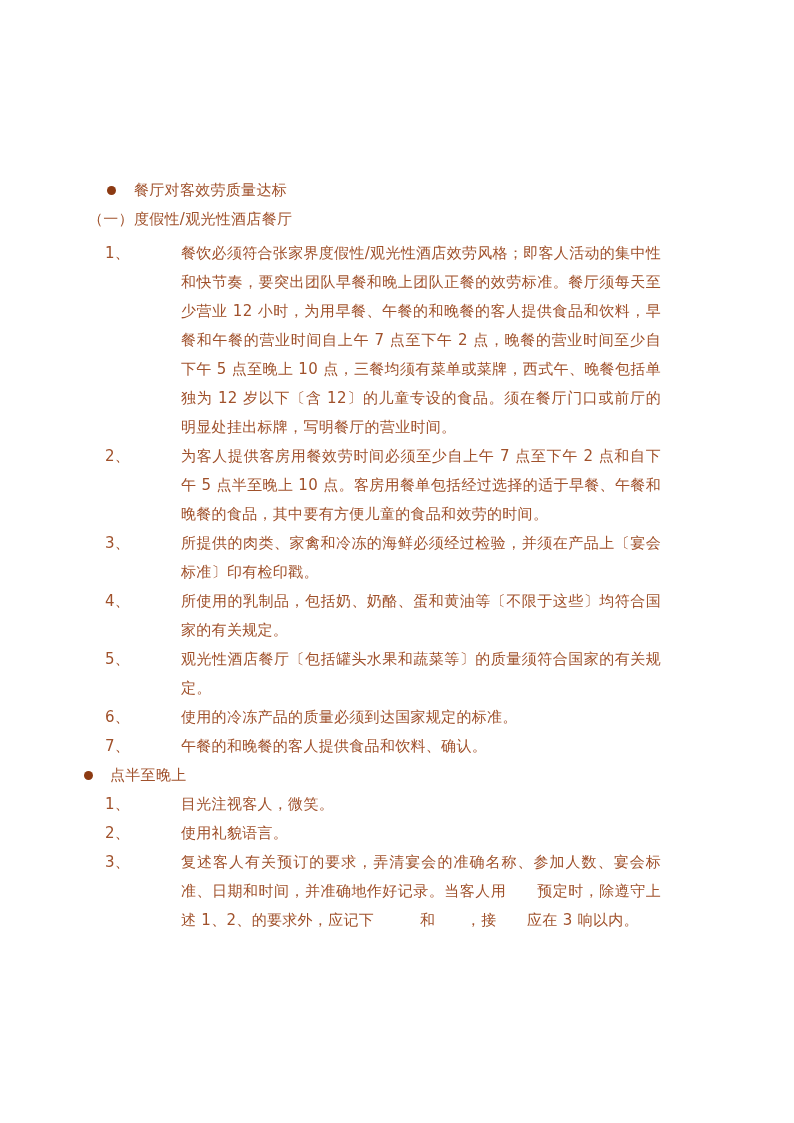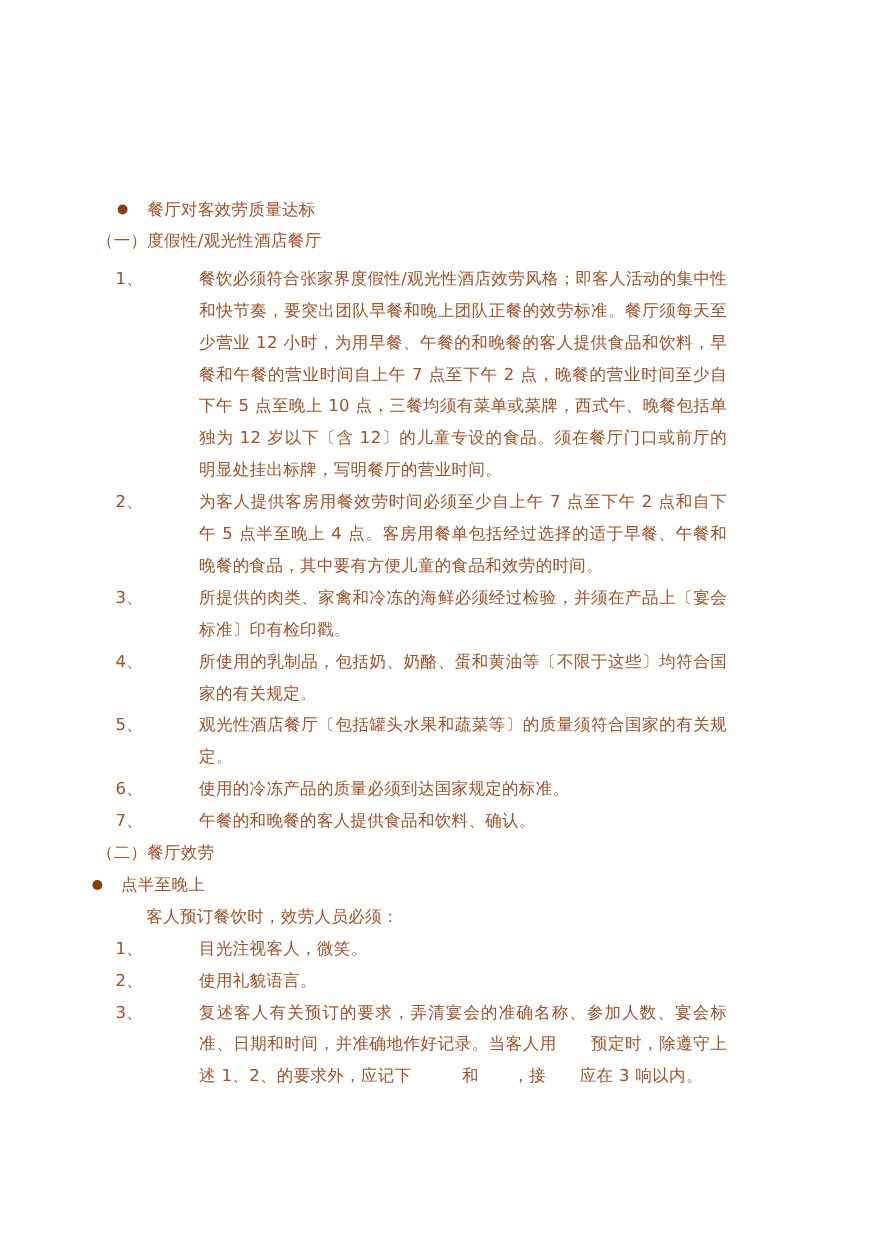--- a/index.html
+++ b/index.html
@@ -74,21 +74,21 @@
 
     <div class="paren-heading first">（一）度假性/观光性酒店餐厅</div>
 
     <div class="list first">
       <div class="li">
         <span class="num">1、</span>
         <span class="txt">餐饮必须符合张家界度假性/观光性酒店效劳风格；即客人活动的集中性和快节奏，要突出团队早餐和晚上团队正餐的效劳标准。餐厅须每天至少营业 12 小时，为用早餐、午餐的和晚餐的客人提供食品和饮料，早餐和午餐的营业时间自上午 7 点至下午 2 点，晚餐的营业时间至少自下午 5 点至晚上 10 点，三餐均须有菜单或菜牌，西式午、晚餐包括单独为 12 岁以下〔含 12〕的儿童专设的食品。须在餐厅门口或前厅的明显处挂出标牌，写明餐厅的营业时间。</span>
       </div>
       <div class="li">
         <span class="num">2、</span>
-        <span class="txt">为客人提供客房用餐效劳时间必须至少自上午 7 点至下午 2 点和自下午 5 点半至晚上 4 点。客房用餐单包括经过选择的适于早餐、午餐和晚餐的食品，其中要有方便儿童的食品和效劳的时间。</span>
+        <span class="txt">为客人提供客房用餐效劳时间必须至少自上午 7 点至下午 2 点和自下午 5 点半至晚上 10 点。客房用餐单包括经过选择的适于早餐、午餐和晚餐的食品，其中要有方便儿童的食品和效劳的时间。</span>
       </div>
       <div class="li">
         <span class="num">3、</span>
         <span class="txt">所提供的肉类、家禽和冷冻的海鲜必须经过检验，并须在产品上〔宴会标准〕印有检印戳。</span>
       </div>
       <div class="li">
         <span class="num">4、</span>
         <span class="txt">所使用的乳制品，包括奶、奶酪、蛋和黄油等〔不限于这些〕均符合国家的有关规定。</span>
       </div>
       <div class="li">
@@ -98,28 +98,26 @@
       <div class="li">
         <span class="num">6、</span>
         <span class="txt">使用的冷冻产品的质量必须到达国家规定的标准。</span>
       </div>
       <div class="li">
         <span class="num">7、</span>
         <span class="txt">午餐的和晚餐的客人提供食品和饮料、确认。</span>
       </div>
     </div>
 
-    <div class="paren-heading">（二）餐厅效劳</div>
 
     <div class="bullet-heading lvl2">
       <span class="dot"></span>
       <span class="bh-text">点半至晚上</span>
     </div>
 
-    <div class="intro-line">客人预订餐饮时，效劳人员必须：</div>
 
     <div class="list">
       <div class="li">
         <span class="num">1、</span>
         <span class="txt">目光注视客人，微笑。</span>
       </div>
       <div class="li">
         <span class="num">2、</span>
         <span class="txt">使用礼貌语言。</span>
       </div>

